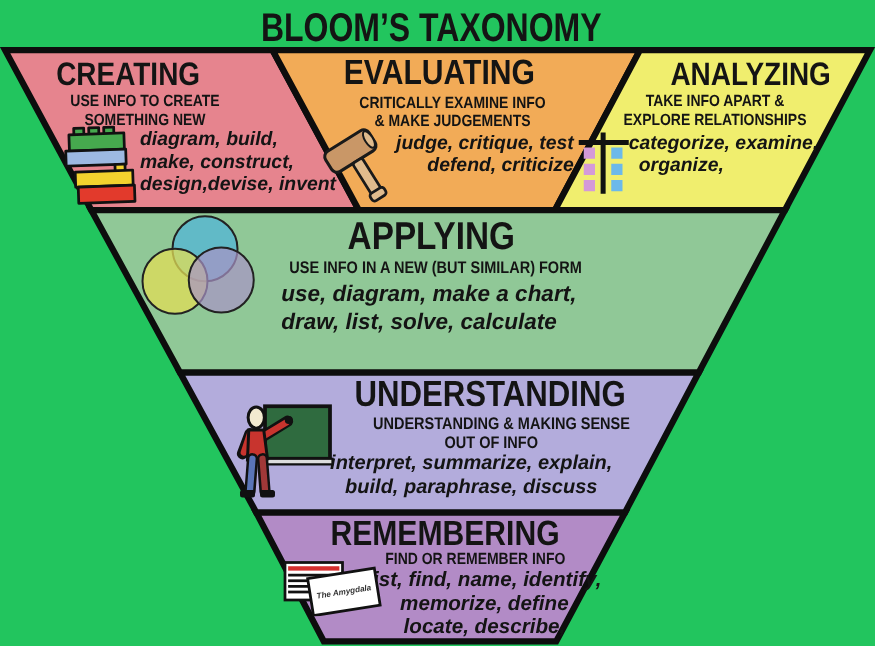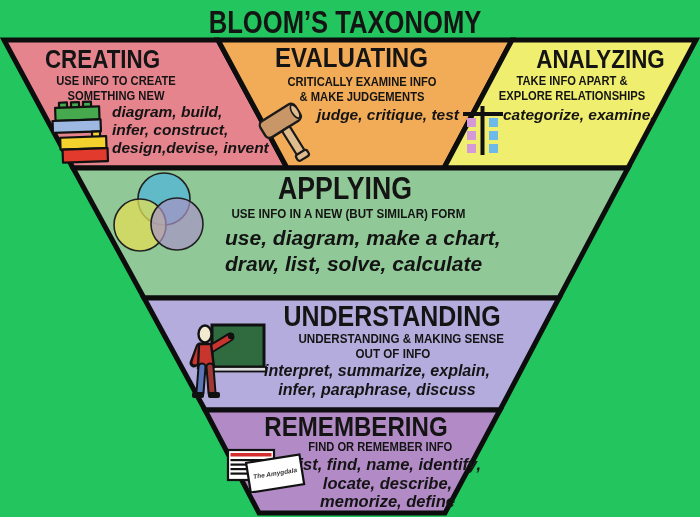--- a/index.html
+++ b/index.html
@@ -29,21 +29,21 @@
   .evaluating-desc     { left:272px; top:75px;  width:180px; }
   .evaluating-verbs    { left:304px; top:106px; width:155px; text-align:right; font-size:15.5px; }
 
   .analyzing-title     { left:508px; top:46px;  width:185px; font-size:26px; }
   .analyzing-desc      { left:482px; top:74px;  width:180px; }
   .analyzing-verbs     { left:503px; top:106px; width:175px; font-size:15.5px; line-height:1.15; }
   .analyzing-verbs div:nth-child(2) { padding-left:8px; }
 
   .applying-title      { left:245px; top:173px; width:200px; font-size:31px; }
   .applying-desc       { left:213px; top:206px; width:264px; font-size:13.5px; }
-  .applying-verbs      { left:225px; top:225px; width:240px; text-align:center; font-size:21px; line-height:1.22;font-style:italic; }
+  .applying-verbs      { left:225px; top:225px; width:240px; text-align:left; font-size:18px; line-height:1.22;font-style:italic; }
 
   .understanding-title { left:266px; top:302px; width:250px; font-size:29px; }
   .understanding-desc  { left:283px; top:331px; width:220px; font-size:13.5px; }
   .understanding-verbs { left:247px; top:361px; width:260px; text-align:center; line-height:1.2; }
 
   .remembering-title   { left:250px; top:413px; width:205px; font-size:28px; }
   .remembering-desc    { left:297px; top:440px; width:160px; }
   .remembering-verbs   { left:265px; top:455px; width:245px; text-align:center; font-size:16.5px; line-height:1.13; }
 
   .icon { position:absolute; }
@@ -64,21 +64,21 @@
 
   <div class="txt main-title">BLOOM’S TAXONOMY</div>
 
   <div class="txt ttl creating-title">CREATING</div>
   <div class="txt desc creating-desc">
     <div>USE INFO TO CREATE</div>
     <div>SOMETHING NEW</div>
   </div>
   <div class="txt verbs creating-verbs">
     <div>diagram, build,</div>
-    <div>infer, construct,</div>
+    <div>make, construct,</div>
     <div>design,devise, invent</div>
   </div>
   <svg class="icon" style="left:50px; top:98px;" width="62" height="70" viewBox="0 0 62 70">
     <g transform="rotate(-2 31 35)" stroke="#111" stroke-width="2.2" stroke-linejoin="round">
       <rect x="10" y="4" width="8" height="6" fill="#46a94e"></rect>
       <rect x="22" y="4" width="8" height="6" fill="#46a94e"></rect>
       <rect x="34" y="4" width="8" height="6" fill="#46a94e"></rect>
       <rect x="6" y="9" width="44" height="13" fill="#46a94e"></rect>
       <rect x="3" y="22" width="48" height="12" fill="#9db9e2"></rect>
       <rect x="42" y="34" width="8" height="6" fill="#f3d22e"></rect>
@@ -87,37 +87,39 @@
     </g>
   </svg>
 
   <div class="txt ttl evaluating-title">EVALUATING</div>
   <div class="txt desc evaluating-desc">
     <div>CRITICALLY EXAMINE INFO</div>
     <div>&amp; MAKE JUDGEMENTS</div>
   </div>
   <div class="txt verbs evaluating-verbs">
     <div>judge, critique, test</div>
+    <div>defend, criticize</div>
   </div>
   <svg class="icon" style="left:256px; top:97px;" width="64" height="68" viewBox="0 0 64 68">
     <g transform="translate(25,24) rotate(-32)">
       <rect x="-21" y="-10" width="41" height="19" rx="5" fill="#c99767" stroke="#1a1a1a" stroke-width="2.4"></rect>
       <ellipse cx="17" cy="-0.5" rx="3.2" ry="7.5" fill="#e0bb8d" stroke="#1a1a1a" stroke-width="1.6"></ellipse>
       <rect x="-4.5" y="9" width="9" height="30" rx="2" fill="#e0bb8d" stroke="#1a1a1a" stroke-width="2.2"></rect>
       <rect x="-6.5" y="37" width="13" height="7" rx="2.5" fill="#e0bb8d" stroke="#1a1a1a" stroke-width="2.2"></rect>
     </g>
   </svg>
 
   <div class="txt ttl analyzing-title">ANALYZING</div>
   <div class="txt desc analyzing-desc">
     <div>TAKE INFO APART &amp;</div>
     <div>EXPLORE RELATIONSHIPS</div>
   </div>
   <div class="txt verbs analyzing-verbs">
     <div>categorize, examine,</div>
+    <div>organize,</div>
   </div>
   <svg class="icon" style="left:459px; top:104px;" width="50" height="54" viewBox="0 0 50 54">
     <rect x="21.5" y="2" width="4" height="49" fill="#111"></rect>
     <rect x="4" y="8" width="40" height="4" fill="#111"></rect>
     <rect x="8" y="14" width="9" height="9" fill="#d49ad8"></rect>
     <rect x="8" y="27" width="9" height="9" fill="#d49ad8"></rect>
     <rect x="8" y="40" width="9" height="9" fill="#d49ad8"></rect>
     <rect x="30" y="14" width="9" height="9" fill="#6cb9ea"></rect>
     <rect x="30" y="27" width="9" height="9" fill="#6cb9ea"></rect>
     <rect x="30" y="40" width="9" height="9" fill="#6cb9ea"></rect>
@@ -137,21 +139,21 @@
     <circle cx="65" cy="54" r="26" fill="#a893c6" fill-opacity=".7" stroke="#222" stroke-width="1.6"></circle>
   </svg>
 
   <div class="txt ttl understanding-title">UNDERSTANDING</div>
   <div class="txt desc understanding-desc">
     <div>UNDERSTANDING &amp; MAKING SENSE</div>
     <div>OUT OF INFO</div>
   </div>
   <div class="txt verbs understanding-verbs">
     <div>interpret, summarize, explain,</div>
-    <div>infer, paraphrase, discuss</div>
+    <div>build, paraphrase, discuss</div>
   </div>
   <svg class="icon" style="left:185px; top:320px;" width="85" height="85" viewBox="0 0 85 85">
     <rect x="27" y="5" width="52" height="42" fill="#2f6b3f" stroke="#111" stroke-width="3"></rect>
     <rect x="24" y="47" width="57" height="4.5" fill="#dddddd" stroke="#111" stroke-width="1.8"></rect>
     <path d="M24,30 L45,17" stroke="#111" stroke-width="9" stroke-linecap="round"></path>
     <path d="M24,30 L44,18" stroke="#c8342e" stroke-width="5" stroke-linecap="round"></path>
     <path d="M15,27 L9,43" stroke="#111" stroke-width="9" stroke-linecap="round"></path>
     <path d="M15,27 L10,42" stroke="#c8342e" stroke-width="5" stroke-linecap="round"></path>
     <polygon points="14,24 26,24 29,47 13,48" fill="#c8342e" stroke="#111" stroke-width="2.4"></polygon>
     <path d="M17,47 L15,73" stroke="#111" stroke-width="9" stroke-linecap="round"></path>
@@ -163,22 +165,22 @@
     <ellipse cx="20" cy="14" rx="6.5" ry="8.5" fill="#f2ead0" stroke="#111" stroke-width="2.4"></ellipse>
     <circle cx="46" cy="16" r="3.2" fill="#111"></circle>
   </svg>
 
   <div class="txt ttl remembering-title">REMEMBERING</div>
   <div class="txt desc remembering-desc">
     <div>FIND OR REMEMBER INFO</div>
   </div>
   <div class="txt verbs remembering-verbs">
     <div>list, find, name, identify,</div>
+    <div>memorize, define</div>
     <div>locate, describe,</div>
-    <div>memorize, define</div>
   </div>
   <svg class="icon" style="left:226px; top:443px;" width="82" height="50" viewBox="0 0 82 50">
     <rect x="2" y="7" width="46" height="30" fill="#ffffff" stroke="#111" stroke-width="2.2"></rect>
     <rect x="4.5" y="10" width="41" height="3.5" fill="#d42e2e"></rect>
     <rect x="4.5" y="16" width="41" height="2.2" fill="#111"></rect>
     <rect x="4.5" y="20.5" width="41" height="2.2" fill="#111"></rect>
     <rect x="4.5" y="25" width="41" height="2.2" fill="#111"></rect>
     <rect x="4.5" y="29.5" width="41" height="2.2" fill="#111"></rect>
     <g transform="rotate(-9 46 30)">
       <rect x="22" y="16" width="54" height="30" fill="#ffffff" stroke="#111" stroke-width="2.2"></rect>

